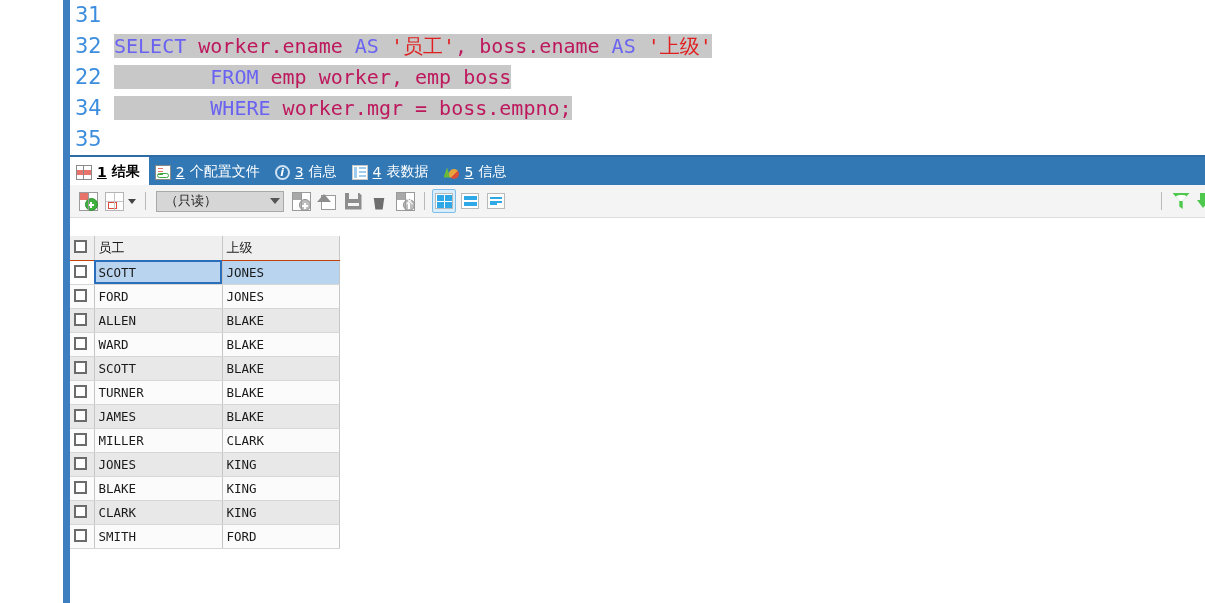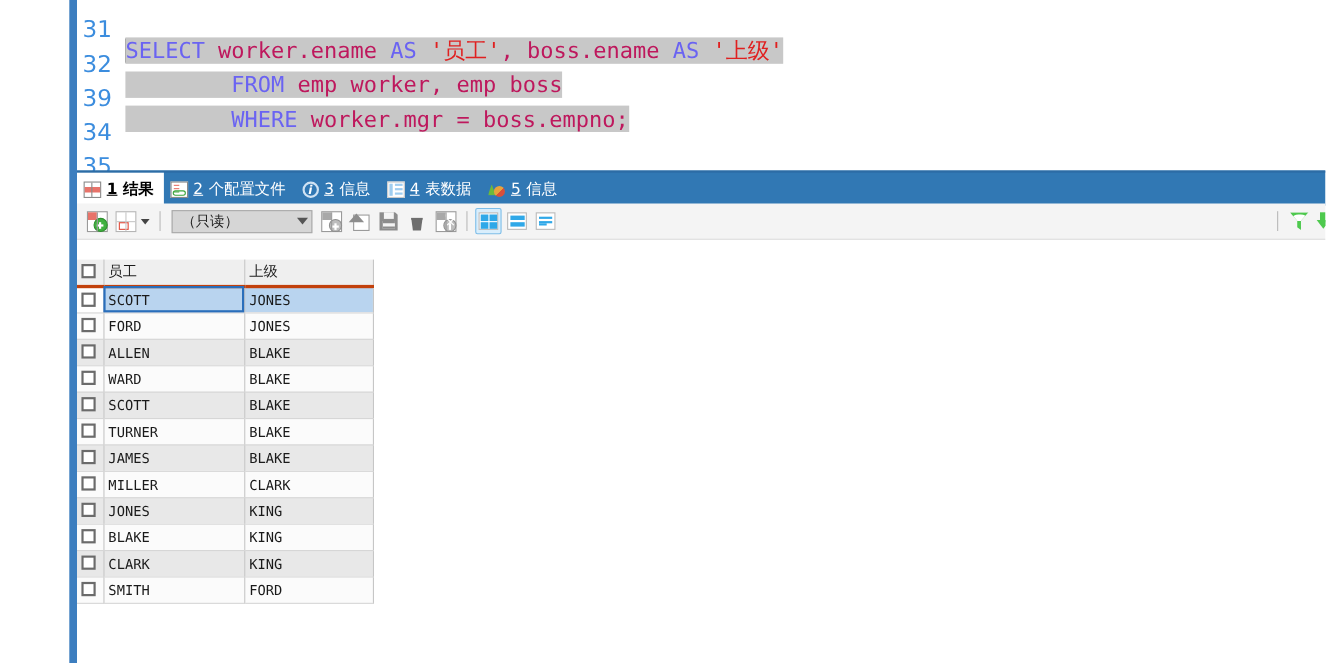--- a/index.html
+++ b/index.html
@@ -25,21 +25,21 @@
 
   
   .editor {
     position: absolute;
     left: 70px; top: 0;
     width: 1135px; height: 155px;
     background: #ffffff;
   }
   .gutter {
     position: absolute;
-    left: 0; top: 12px;
+    left: 0; top: 0;
     width: 60px; height: 155px;
   }
   .lnum {
     height: 31px;
     line-height: 31px;
     font-family: "DejaVu Sans", sans-serif;
     font-size: 21px;
     color: #3c8dde;
     padding-left: 5px;
     letter-spacing: 0px;
@@ -366,21 +366,21 @@
     height: 24px;
     box-sizing: border-box;
     border-right: 1px solid #c6c6c6;
     border-bottom: 1px solid #d6d6d6;
     text-align: left;
     font-weight: normal;
     color: #1a1a1a;
     white-space: nowrap;
   }
   table.dg th {
-    border-bottom: 3px solid #c2410c;
+    border-bottom: 1px solid #c2410c;
     background: #efefef;
     font-family: Liberation Serif, serif;
     font-size: 13px;
   }
   th.colsel {
     background: #3ca0ea;
     color: #ffffff;
   }
   td.chk, th.chk {
     width: 24px; padding: 0; text-align: center;
@@ -412,21 +412,21 @@
 <body>
 
 <div id="app">
 
   <div class="left-rail"></div>
 
   <div class="editor">
     <div class="gutter">
       <div class="lnum">31</div>
       <div class="lnum">32</div>
-      <div class="lnum">39</div>
+      <div class="lnum">22</div>
       <div class="lnum">34</div>
       <div class="lnum">35</div>
     </div>
     <div class="code">
       <div class="cline"></div>
       <div class="cline"><span class="caret"></span><span class="sel"><span class="kw">SELECT</span><span class="pl"> worker.ename </span><span class="kw">AS</span><span class="pl"> </span><span class="str">'员工'</span><span class="pl">, boss.ename </span><span class="kw">AS</span><span class="pl"> </span><span class="str">'上级'</span></span></div>
       <div class="cline"><span class="sel"><span class="pl">        </span><span class="kw">FROM</span><span class="pl"> emp worker, emp boss</span></span></div>
       <div class="cline"><span class="sel"><span class="pl">        </span><span class="kw">WHERE</span><span class="pl"> worker.mgr = boss.empno;</span></span></div>
       <div class="cline"></div>
     </div>

